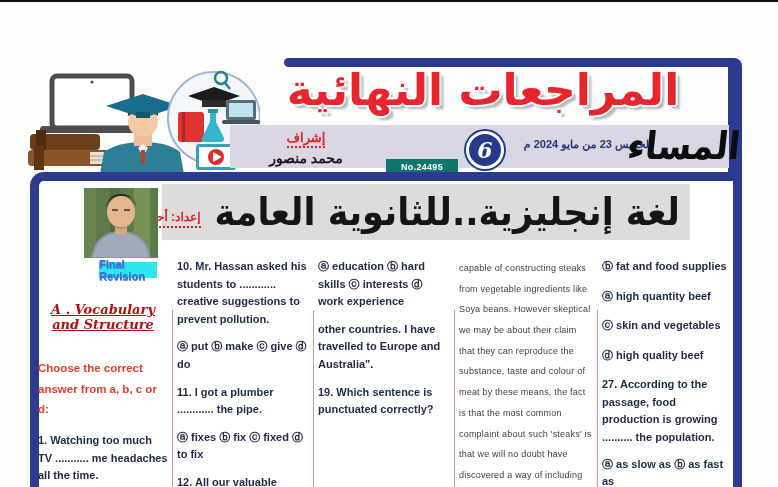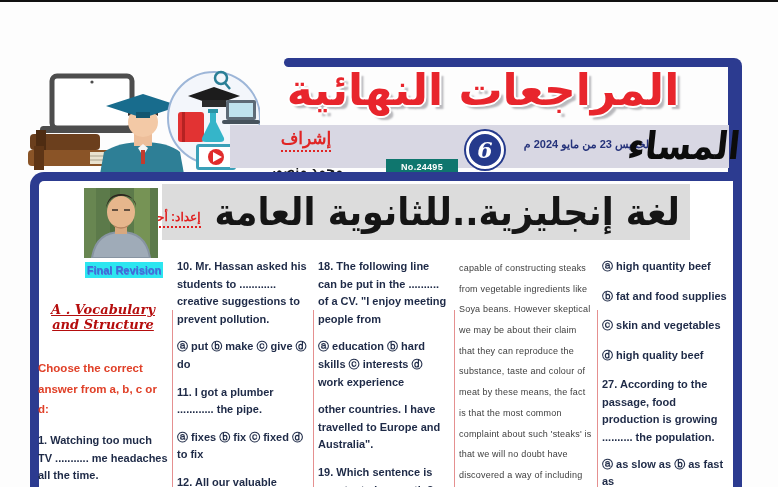--- a/index.html
+++ b/index.html
@@ -19,44 +19,44 @@
   }
   
   .main-title{
     left:240px;top:56px;width:486px;height:66px;display:flex;align-items:center;justify-content:center;
     direction:rtl;font-weight:bold;font-size:44px;color:#e8252c;letter-spacing:1px;
     text-shadow:2px 0 0 #fff,-2px 0 0 #fff,0 2px 0 #fff,0 -2px 0 #fff,4px 4px 2px #b9b9bd;
     font-family:"DejaVu Sans",sans-serif;white-space:nowrap;
   }
   .band{left:230px;top:125px;width:499px;height:43px;background:#d8d7e3;}
   .supervision{left:258px;top:128px;width:96px;text-align:center;direction:rtl;}
-  .supervision .sup-label{color:#e02525;font-size:17px;font-weight:bold;display:inline-block;
+  .supervision .sup-label{color:#e02525;font-size:13px;font-weight:bold;display:inline-block;
     border-bottom:2px dotted #e02525;padding-bottom:1px;}
-  .supervision .sup-name{color:#16181c;font-size:14px;font-weight:bold;margin-top:10px;text-decoration:underline;}
+  .supervision .sup-name{color:#16181c;font-size:14px;font-weight:bold;margin-top:2px;}
   .issue-badge{left:386px;top:159px;width:72px;height:15px;background:#0f766e;color:#fff;
     font-size:9px;font-weight:bold;display:flex;align-items:center;justify-content:center;letter-spacing:.3px;}
   .page-circle{left:466px;top:131px;width:38px;height:38px;border-radius:50%;background:#253a8c;
     border:3px solid #fff;box-shadow:0 0 0 2px #253a8c;box-sizing:border-box;
     display:flex;align-items:center;justify-content:center;color:#fff;
     font-family:"DejaVu Serif",serif;font-style:italic;font-weight:bold;font-size:22px;}
   .date-text{left:512px;top:138px;width:152px;direction:rtl;text-align:center;
     color:#26337b;font-size:11px;font-weight:bold;}
   .paper-logo{left:640px;top:124px;width:88px;height:44px;display:flex;align-items:center;justify-content:center;
     direction:rtl;color:#0c0c0c;font-size:34px;font-weight:900;font-family:"DejaVu Sans",sans-serif;
     transform:skewX(-6deg) scaleY(1.12);}
   
   .section-bar{left:162px;top:184px;width:528px;height:56px;background:#dcdcdc;
     display:flex;flex-direction:row-reverse;align-items:center;}
   .section-title{direction:rtl;color:#151515;font-size:35px;font-weight:900;
     font-family:"DejaVu Sans",sans-serif;white-space:nowrap;padding-right:10px;flex:0 0 auto;
     transform:scaleY(1.08);}
   .prepared-by{direction:rtl;color:#e02020;font-size:12px;font-weight:bold;margin:14px 14px 0 0;
     border-bottom:2px dotted #e02020;padding-bottom:2px;align-self:center;flex:0 0 auto;}
   .photo-frame{left:84px;top:188px;width:74px;height:70px;overflow:hidden;}
-  .photo-caption{left:85px;top:262px;width:78px;height:16px;background:#2ce6f0;
+  .photo-caption{left:99px;top:262px;width:58px;height:16px;background:#2ce6f0;
     color:#3a6fd8;font-weight:bold;font-size:11px;display:flex;align-items:center;justify-content:center;
     text-shadow:.5px .5px 0 #57d;}
   
   .columns{left:38px;top:258px;width:694px;height:229px;display:grid;
     grid-template-columns:130px 132px 132px 134px 130px;column-gap:9px;}
   .col{overflow:hidden;}
   .col-1{padding-top:44px;box-sizing:border-box;}
   .divider{width:1px;background:#e59090;top:310px;bottom:0;height:auto;}
   .blk{margin:0 0 10px;}
   .blk.question{font-size:11px;line-height:1.6;font-weight:bold;color:#1e2a47;}
@@ -186,31 +186,30 @@
       <p class="blk options">ⓐ beings ⓑ gives ⓒ make ⓓ takes</p>
     </div>
     <div class="col col-2">
       <p class="blk question">10. Mr. Hassan asked his students to ............ creative suggestions to prevent pollution.</p>
       <p class="blk options">ⓐ put ⓑ make ⓒ give ⓓ do</p>
       <p class="blk question">11. I got a plumber ............ the pipe.</p>
       <p class="blk options">ⓐ fixes ⓑ fix ⓒ fixed ⓓ to fix</p>
       <p class="blk question">12. All our valuable things are locked in a safe in our bedroom.</p>
     </div>
     <div class="col col-3">
-      <p class="blk question">18. The following line can be put in the .......... of a CV. "I enjoy meeting people from</p>
       <p class="blk options">ⓐ education ⓑ hard skills ⓒ interests ⓓ work experience</p>
       <p class="blk question">other countries. I have travelled to Europe and Australia".</p>
       <p class="blk question">19. Which sentence is punctuated correctly?</p>
     </div>
     <div class="col col-4">
       <p class="blk passage">capable of constructing steaks from vegetable ingredients like Soya beans. However skeptical we may be about their claim that they can reproduce the substance, taste and colour of meat by these means, the fact is that the most common complaint about such 'steaks' is that we will no doubt have discovered a way of including artificial bones, skin and fat!</p>
     </div>
     <div class="col col-5">
+      <p class="blk options-spaced">ⓑ fat and food supplies</p>
       <p class="blk options-spaced">ⓐ high quantity beef</p>
-      <p class="blk options-spaced">ⓑ fat and food supplies</p>
       <p class="blk options-spaced">ⓒ skin and vegetables</p>
       <p class="blk options-spaced">ⓓ high quality beef</p>
       <p class="blk question">27. According to the passage, food production is growing .......... the population.</p>
       <p class="blk options-spaced">ⓐ as slow as ⓑ as fast as</p>
     </div>
   </div>
 <div class="abs divider" style="left:172px;"></div>
 <div class="abs divider" style="left:313px;"></div>
 <div class="abs divider" style="left:454px;"></div>
 <div class="abs divider" style="left:597px;"></div>

